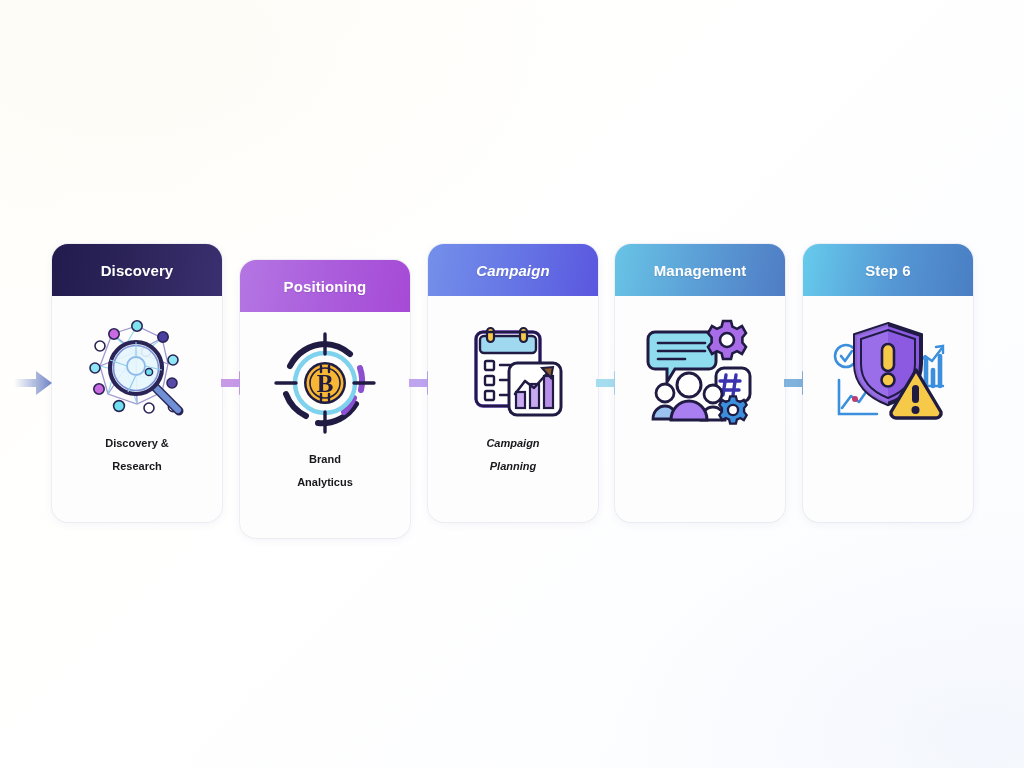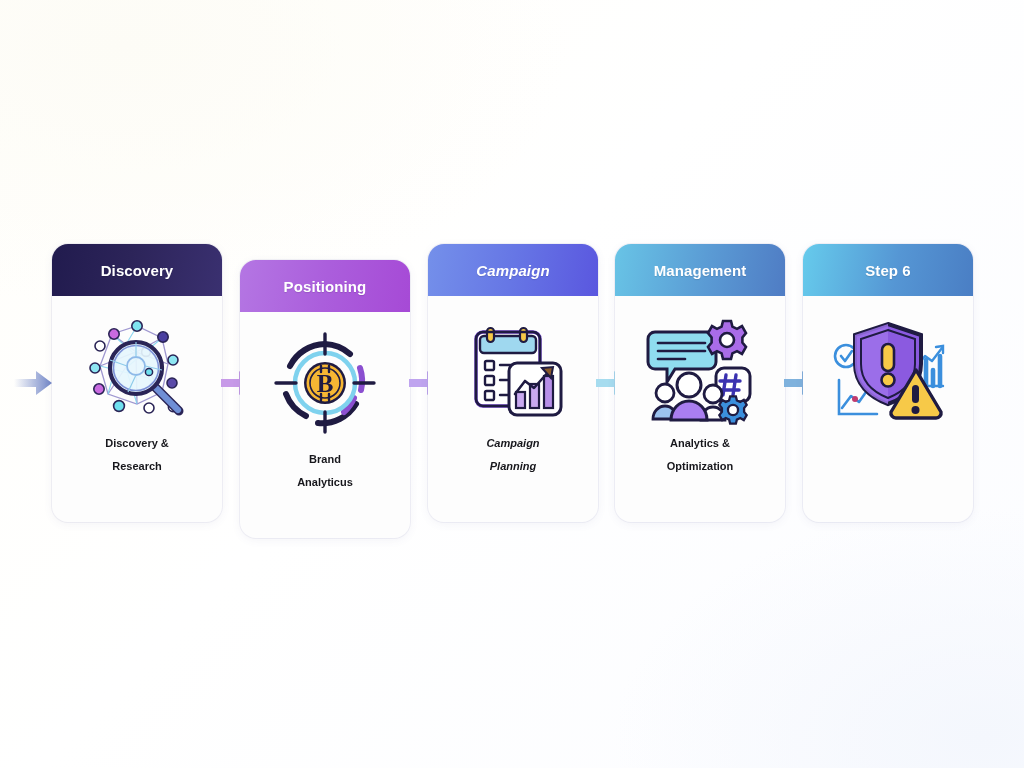--- a/index.html
+++ b/index.html
@@ -297,22 +297,20 @@
               <path d="M30,112 A18,19 0 0,1 66,112 Z" fill="#a97ef0" stroke="#1f1b42" stroke-width="3"></path>
             </g>
             <g transform="translate(92,102) scale(0.72)">
               <g fill="#3b8fdd" stroke="#1f1b42" stroke-width="3.2">
                 <path d="M-4,-19 L4,-19 L5.4,-13.4 L10,-11.2 L15,-14 L19,-7 L15.4,-2.6 L15.4,2.6 L19,7 L15,14 L10,11.2 L5.4,13.4 L4,19 L-4,19 L-5.4,13.4 L-10,11.2 L-15,14 L-19,7 L-15.4,2.6 L-15.4,-2.6 L-19,-7 L-15,-14 L-10,-11.2 L-5.4,-13.4 Z"></path>
                 <circle cx="0" cy="0" r="7" fill="#ffffff"></circle>
               </g>
             </g>
           </svg>
         </div>
-        <div class="card-label">Analytics &amp;
-Optimization</div>
       </div>
     </div>
 
     <div class="arrow a4">
       <svg viewBox="0 0 40 34" width="40" height="34" aria-hidden="true">
         <path d="M2,13 L20,13 L20,5 L36,17 L20,29 L20,21 L2,21 Z" fill="#7fb2dd"></path>
       </svg>
     </div>
 
     <div class="step-card c4">

